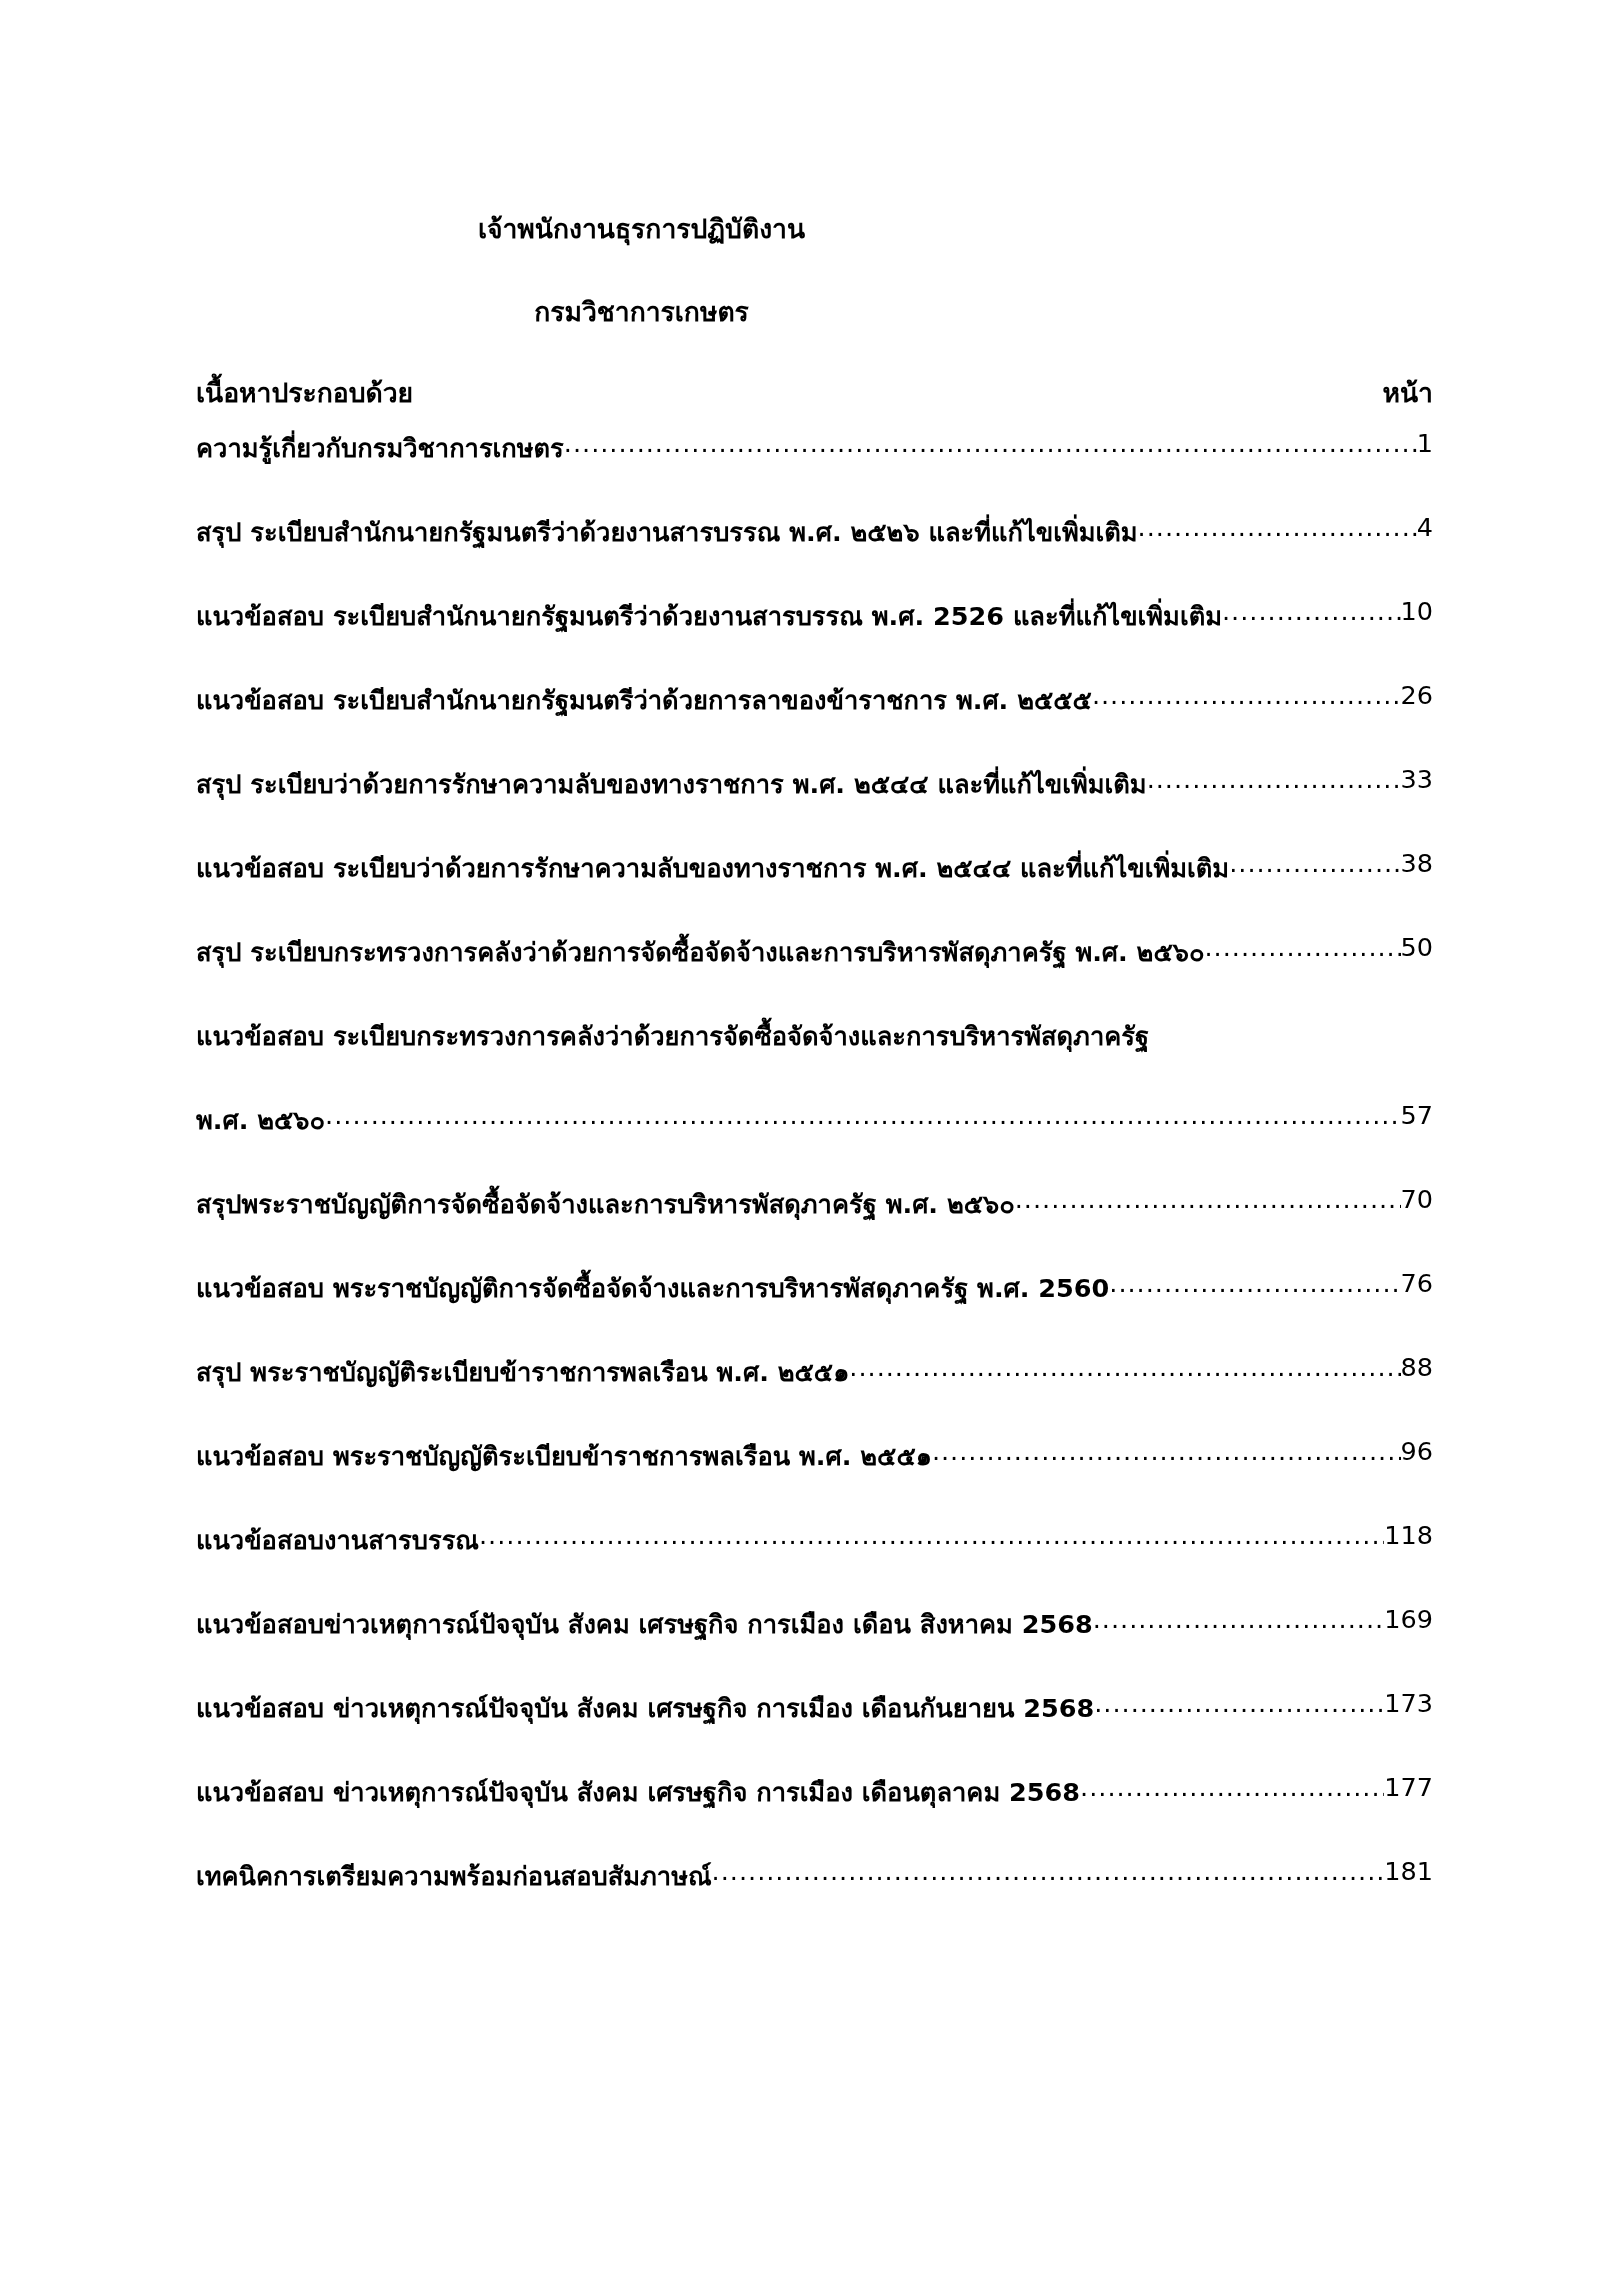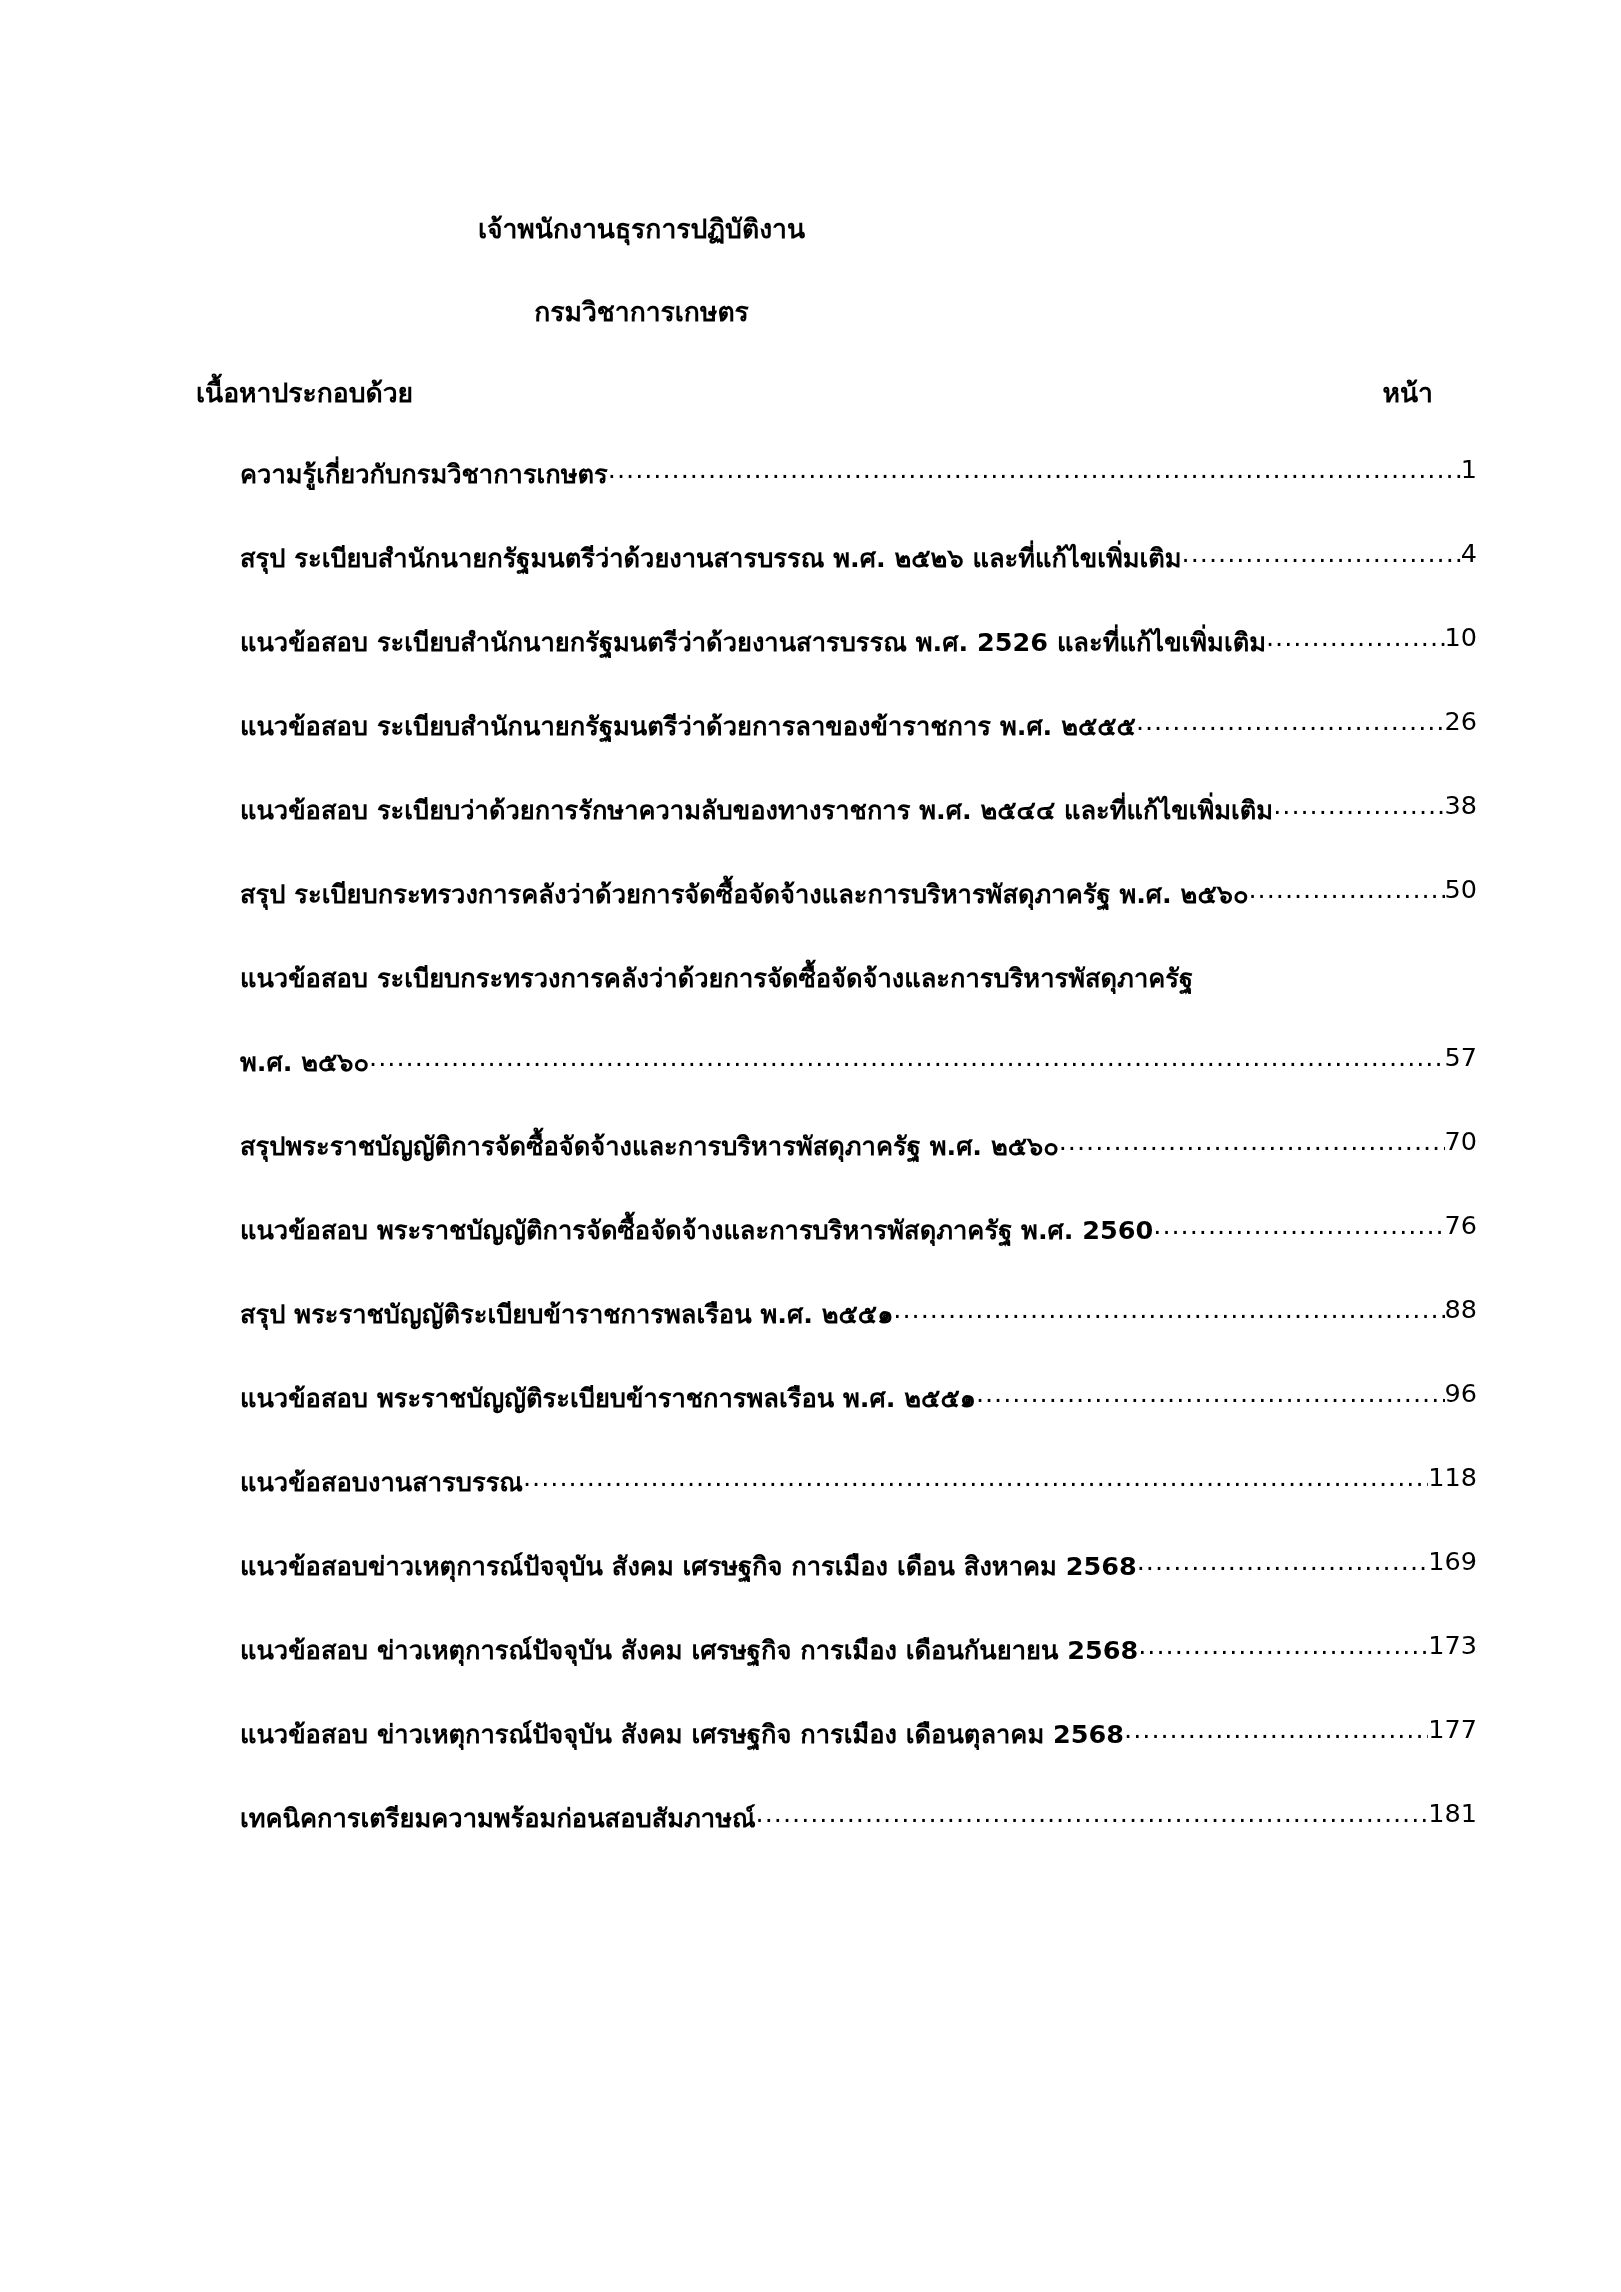--- a/index.html
+++ b/index.html
@@ -2,21 +2,21 @@
 <html><head>
 <meta charset="utf-8">
 <style>
   html, body { margin: 0; padding: 0; background: #ffffff; }
   body { width: 1621px; height: 2293px; position: relative; overflow: hidden;
          font-family: "DejaVu Sans", "Liberation Sans", sans-serif; color: #000; }
   .title { position: absolute; left: 0; width: 1283px; text-align: center;
            font-weight: bold; font-size: 26.5px; }
   .hdr { position: absolute; left: 196px; width: 1237px; font-weight: bold; font-size: 26.5px;
          display: flex; justify-content: space-between; gap: 24px; }
-  .toc { position: absolute; left: 196px; width: 1237px; top: 454px; margin-left: 44px; }
+  .toc { position: absolute; left: 196px; width: 1237px; top: 428px; }
   .row { height: 84px; display: flex; align-items: flex-start; font-size: 25.5px; white-space: nowrap; }
   .row .label { font-weight: bold; flex: 0 0 auto; }
   .row .dots { flex: 1 1 auto; overflow: hidden; font-weight: normal; letter-spacing: 1px; color: #000; }
   .row .dots::after { content: "........................................................................................................................................................................................................"; }
   .row .page { flex: 0 0 auto; font-weight: normal; font-family: "DejaVu Sans", sans-serif; }
   .row.cont .label { font-weight: bold; }
 </style>
 </head>
 <body>
 
@@ -41,20 +41,25 @@
     </div>
   <div class="row">
       <span class="label">แนวข้อสอบ ระเบียบสำนักนายกรัฐมนตรีว่าด้วยงานสารบรรณ พ.ศ. 2526 และที่แก้ไขเพิ่มเติม</span>
       <span class="dots"></span>
       <span class="page">10</span>
     </div>
   <div class="row">
       <span class="label">แนวข้อสอบ ระเบียบสำนักนายกรัฐมนตรีว่าด้วยการลาของข้าราชการ พ.ศ. ๒๕๕๕</span>
       <span class="dots"></span>
       <span class="page">26</span>
+    </div>
+  <div class="row">
+      <span class="label">สรุป ระเบียบว่าด้วยการรักษาความลับของทางราชการ พ.ศ. ๒๕๔๔ และที่แก้ไขเพิ่มเติม</span>
+      <span class="dots"></span>
+      <span class="page">33</span>
     </div>
   <div class="row">
       <span class="label">แนวข้อสอบ ระเบียบว่าด้วยการรักษาความลับของทางราชการ พ.ศ. ๒๕๔๔ และที่แก้ไขเพิ่มเติม</span>
       <span class="dots"></span>
       <span class="page">38</span>
     </div>
   <div class="row">
       <span class="label">สรุป ระเบียบกระทรวงการคลังว่าด้วยการจัดซื้อจัดจ้างและการบริหารพัสดุภาครัฐ พ.ศ. ๒๕๖๐</span>
       <span class="dots"></span>
       <span class="page">50</span>

